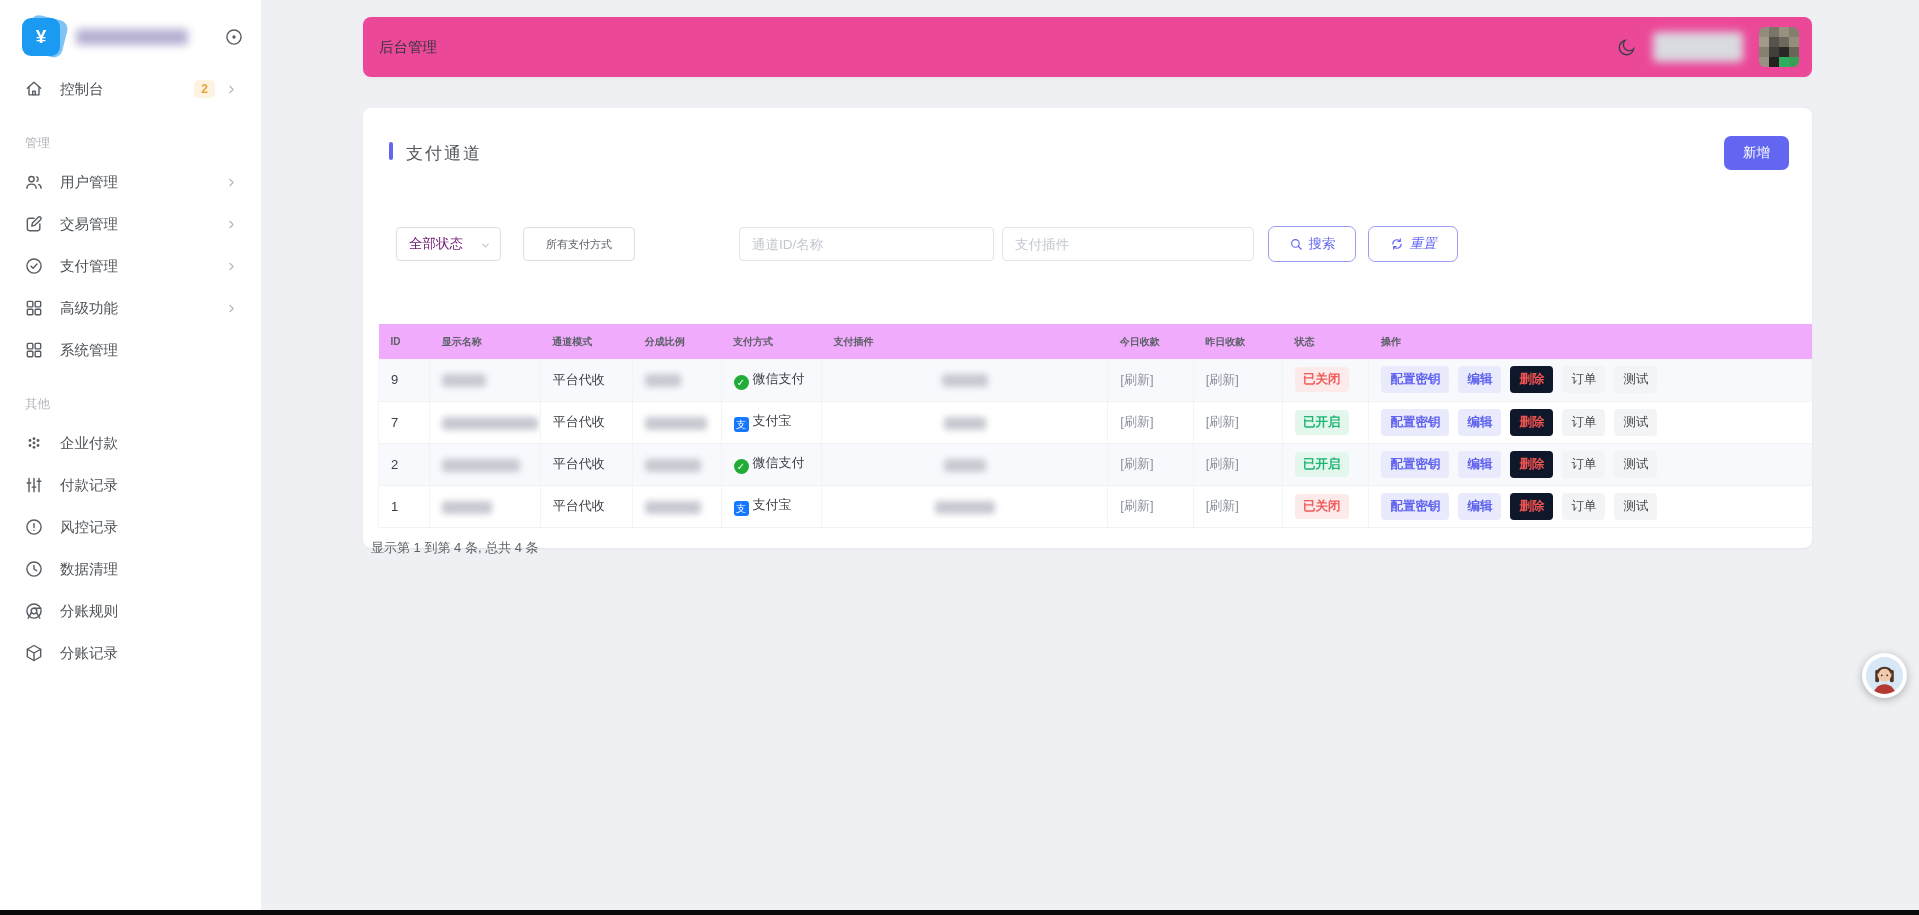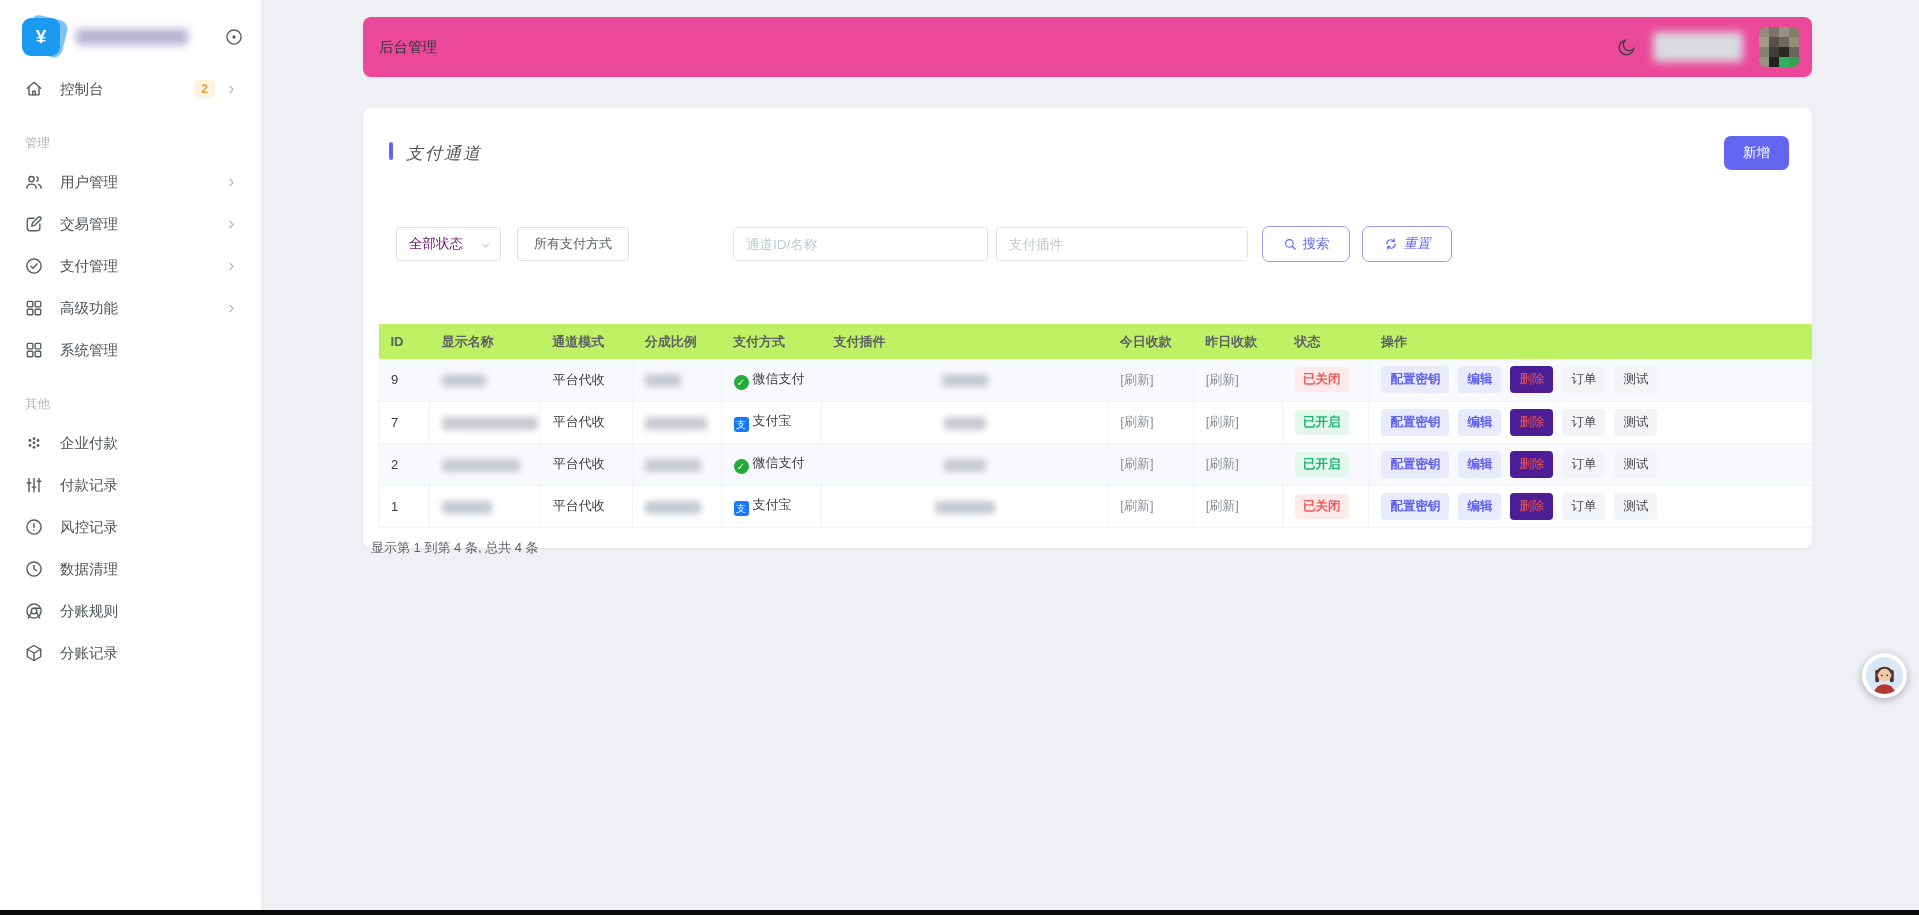--- a/index.html
+++ b/index.html
@@ -28,57 +28,57 @@
   .topbar-title { font-size:14.5px; color:#33373c; }
   .topbar-right { margin-left:auto; display:flex; align-items:center; gap:16px; }
   .moon-btn { width:21px; height:21px; color:#3a3f45; cursor:pointer; }
   .moon-btn svg { width:100%; height:100%; }
   .user-blur { width:90px; height:30px; background:#d9dbe0; border-radius:4px; filter:blur(4px); }
   .avatar-mosaic { width:40px; height:40px; border-radius:6px; overflow:hidden; flex:none; cursor:pointer; }
 
   
   .panel { margin-top:31px; background:#fff; border-radius:8px; height:440px; box-shadow:0 1px 3px rgba(0,0,0,.05); }
   .panel-head { display:flex; align-items:center; padding:28px 23px 0 26px; }
-  .panel-title { display:flex; align-items:flex-start; gap:13px; font-size:17px; color:#52565c; letter-spacing:2px;font-style:italic; }
+  .panel-title { display:flex; align-items:flex-start; gap:13px; font-size:17px; color:#52565c; letter-spacing:2px; }
   .title-bar { width:4px; height:18px; background:#6366f1; border-radius:2px; }
   .add-btn { margin-left:auto; background:#6366f1; color:#fff; font-size:13.5px; padding:8px 19px; border-radius:7px; border:none; cursor:pointer; font-family:inherit; }
 
   .filters { display:flex; align-items:center; margin:56px 0 0 33px; }
   .f-select { width:105px; height:34px; border:1px solid #dcdfe6; border-radius:4px; display:flex; align-items:center; justify-content:space-between; padding:0 9px 0 12px; color:#701a75; font-size:13.5px; cursor:pointer; background:#fff; }
   .f-select .chev-d { width:11px; height:11px; color:#c0c4cc; }
   .f-select .chev-d svg { width:100%; height:100%; }
-  .f-method { width:112px; height:34px; border:1px solid #dcdfe6; border-radius:4px; display:flex; align-items:center; justify-content:center; color:#5a5e66; font-size:13px; margin-left:16px; cursor:pointer; background:#fff; }
+  .f-method { width:112px; height:34px; border:1px solid #dcdfe6; border-radius:4px; display:flex; align-items:center; justify-content:center; color:#5a5e66; font-size:11px; margin-left:22px; cursor:pointer; background:#fff; }
   .f-input { height:34px; border:1px solid #e2e4ea; border-radius:4px; padding:0 12px; font-size:13.5px; color:#333; font-family:inherit; outline:none; background:#fff; }
   .f-input::placeholder { color:#c3c7cf; }
   .f-input.in1 { width:255px; margin-left:104px; }
   .f-input.in2 { width:252px; margin-left:8px; }
   .outline-btn { display:flex; align-items:center; justify-content:center; gap:6px; height:36px; background:#fff; border:1px solid #9b9df2; color:#6366f1; font-size:13.5px; border-radius:7px; cursor:pointer; font-family:inherit; }
   .outline-btn svg { width:14px; height:14px; }
   .search-btn { width:88px; margin-left:14px; }
   .reset-btn { width:90px; margin-left:12px;font-style:italic; }
 
   
   .table-wrap { margin:62px 0 0 15px; }
   table { width:100%; border-collapse:collapse; table-layout:fixed; }
-  thead th { background:#bef264; height:35px; font-size:13px; color:#5c6066; text-align:left; padding:0 12px; font-weight:bold; }
+  thead th { background:#f0abfc; height:35px; font-size:10px; color:#5c6066; text-align:left; padding:0 12px; font-weight:bold; }
   tbody td { height:42px; font-size:13px; color:#3c4045; padding:0 12px; border-bottom:1px solid #f1f2f5; border-right:1px solid #f3f4f8; white-space:nowrap; overflow:hidden; }
   tbody td:last-child { border-right:none; }
   tbody td:first-child { border-left:1px solid #f3f4f8; }
   tbody tr.row-alt { background:#f8f9fd; }
   .blur-block { display:inline-block; height:13px; background:#c7c9d1; border-radius:3px; filter:blur(3px); vertical-align:middle; }
   .pm { display:inline-flex; align-items:center; justify-content:center; width:15px; height:15px; font-size:10px; color:#fff; margin-right:4px; vertical-align:-3px; }
   .pm.wechat { background:#21ac38; border-radius:50%; font-weight:bold; }
   .pm.alipay { background:#1677ff; border-radius:3px; }
   .refresh-link { color:#8b919c; cursor:pointer; }
   .status-badge { display:inline-block; padding:4px 8px; border-radius:4px; font-size:12.5px; font-weight:bold; }
   .status-badge.open { color:#1fb573; background:#e3f7ed; }
   .status-badge.closed { color:#f05b5b; background:#fdeaea; }
   .tag { display:inline-block; padding:5px 9px; border-radius:4px; font-size:12.5px; margin-right:9px; cursor:pointer; }
   .tag.act-key,.tag.act-edit { background:#e9eafc; color:#5f62ef; font-weight:bold; }
-  .tag.act-del { background:#4c1d95; color:#ef5350; font-weight:normal; }
+  .tag.act-del { background:#0f172a; color:#ef5350; font-weight:bold; }
   .tag.act-order,.tag.act-test { background:#f3f4f6; color:#45494f; }
   .table-footer { margin:11px 0 0 -7px; font-size:13px; color:#5f6368; }
 
   
   .float-avatar { position:absolute; left:1862px; top:653px; width:45px; height:45px; border-radius:50%; background:#fff; box-shadow:0 2px 8px rgba(0,0,0,.28); display:flex; align-items:center; justify-content:center; cursor:pointer; z-index:5; }
   .bottom-strip { position:absolute; left:0; right:0; bottom:0; height:5px; background:#0a0a0a; z-index:6; }
 </style>
 </head>
 <body>
 

